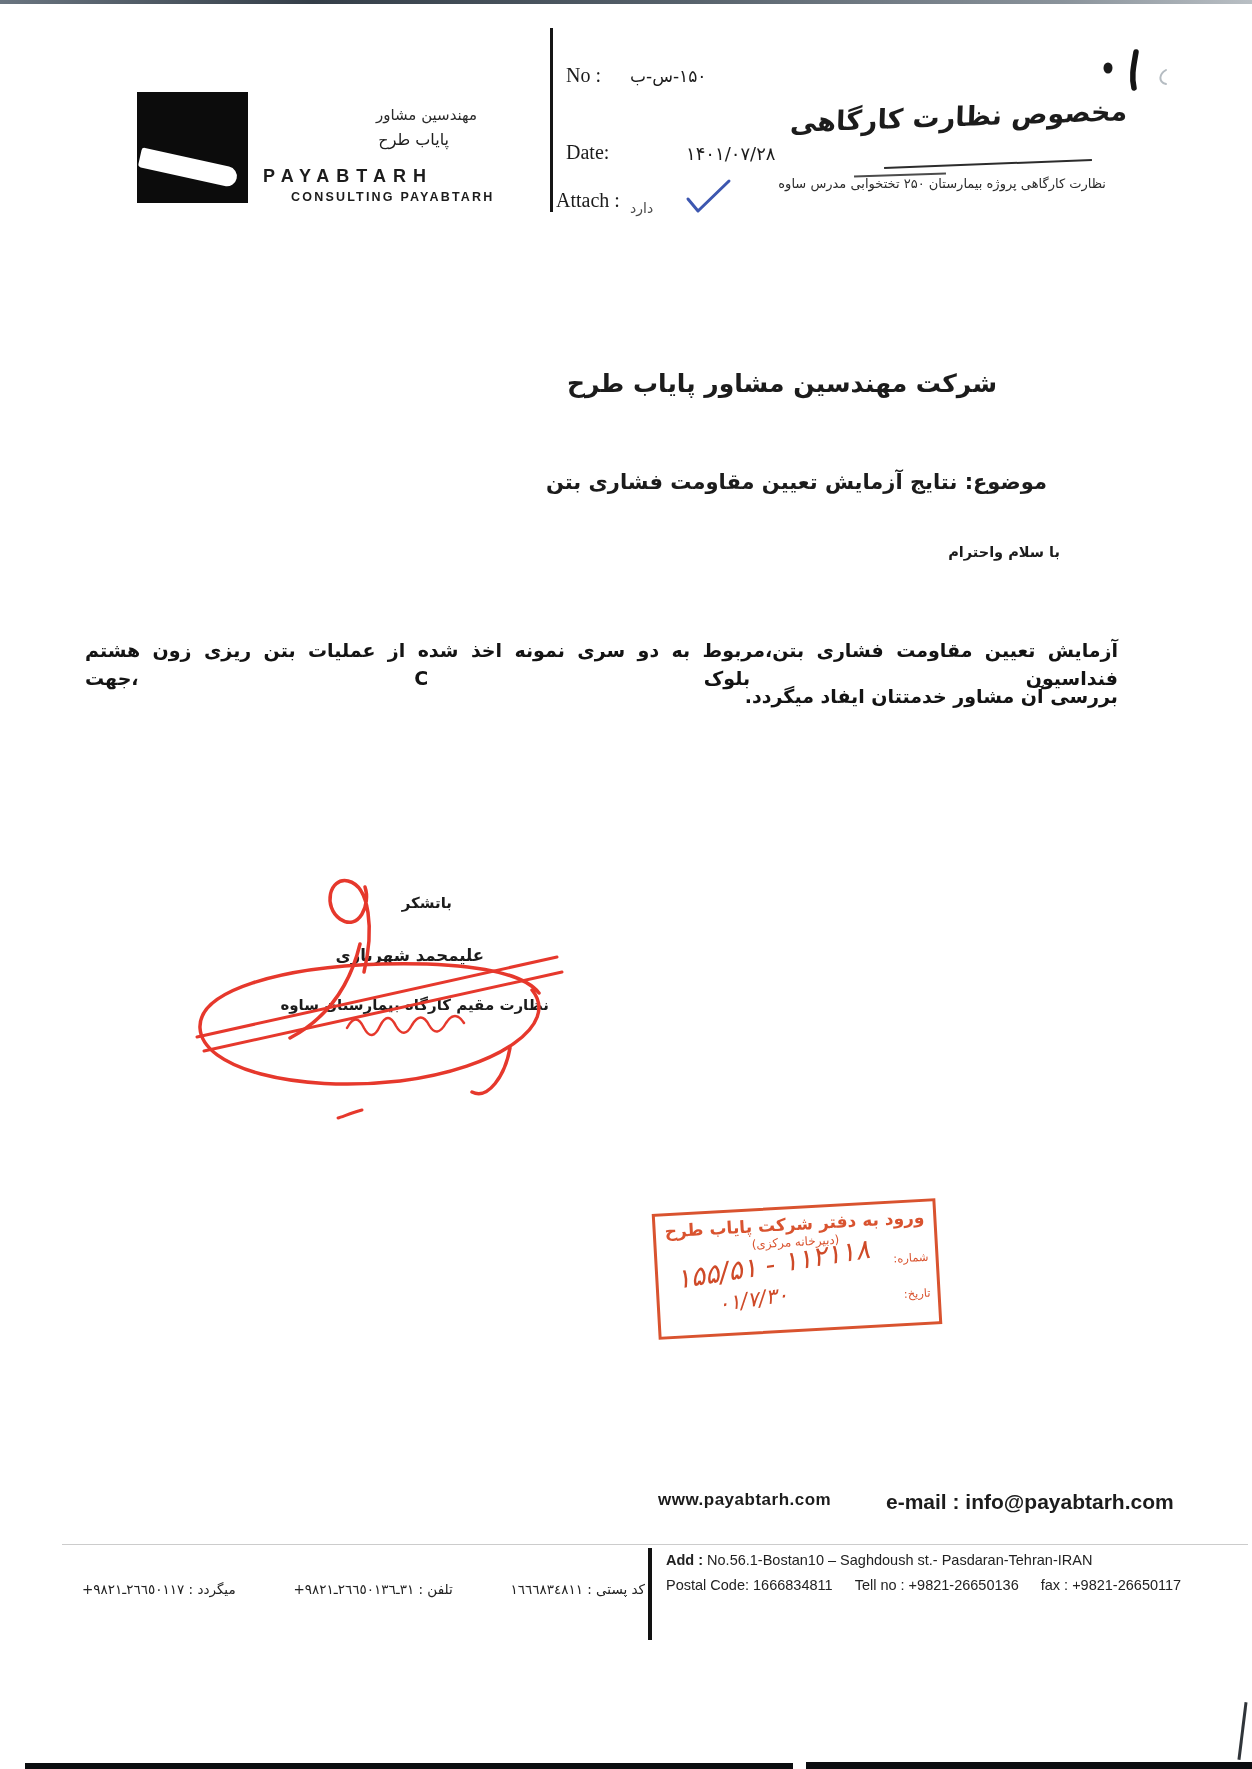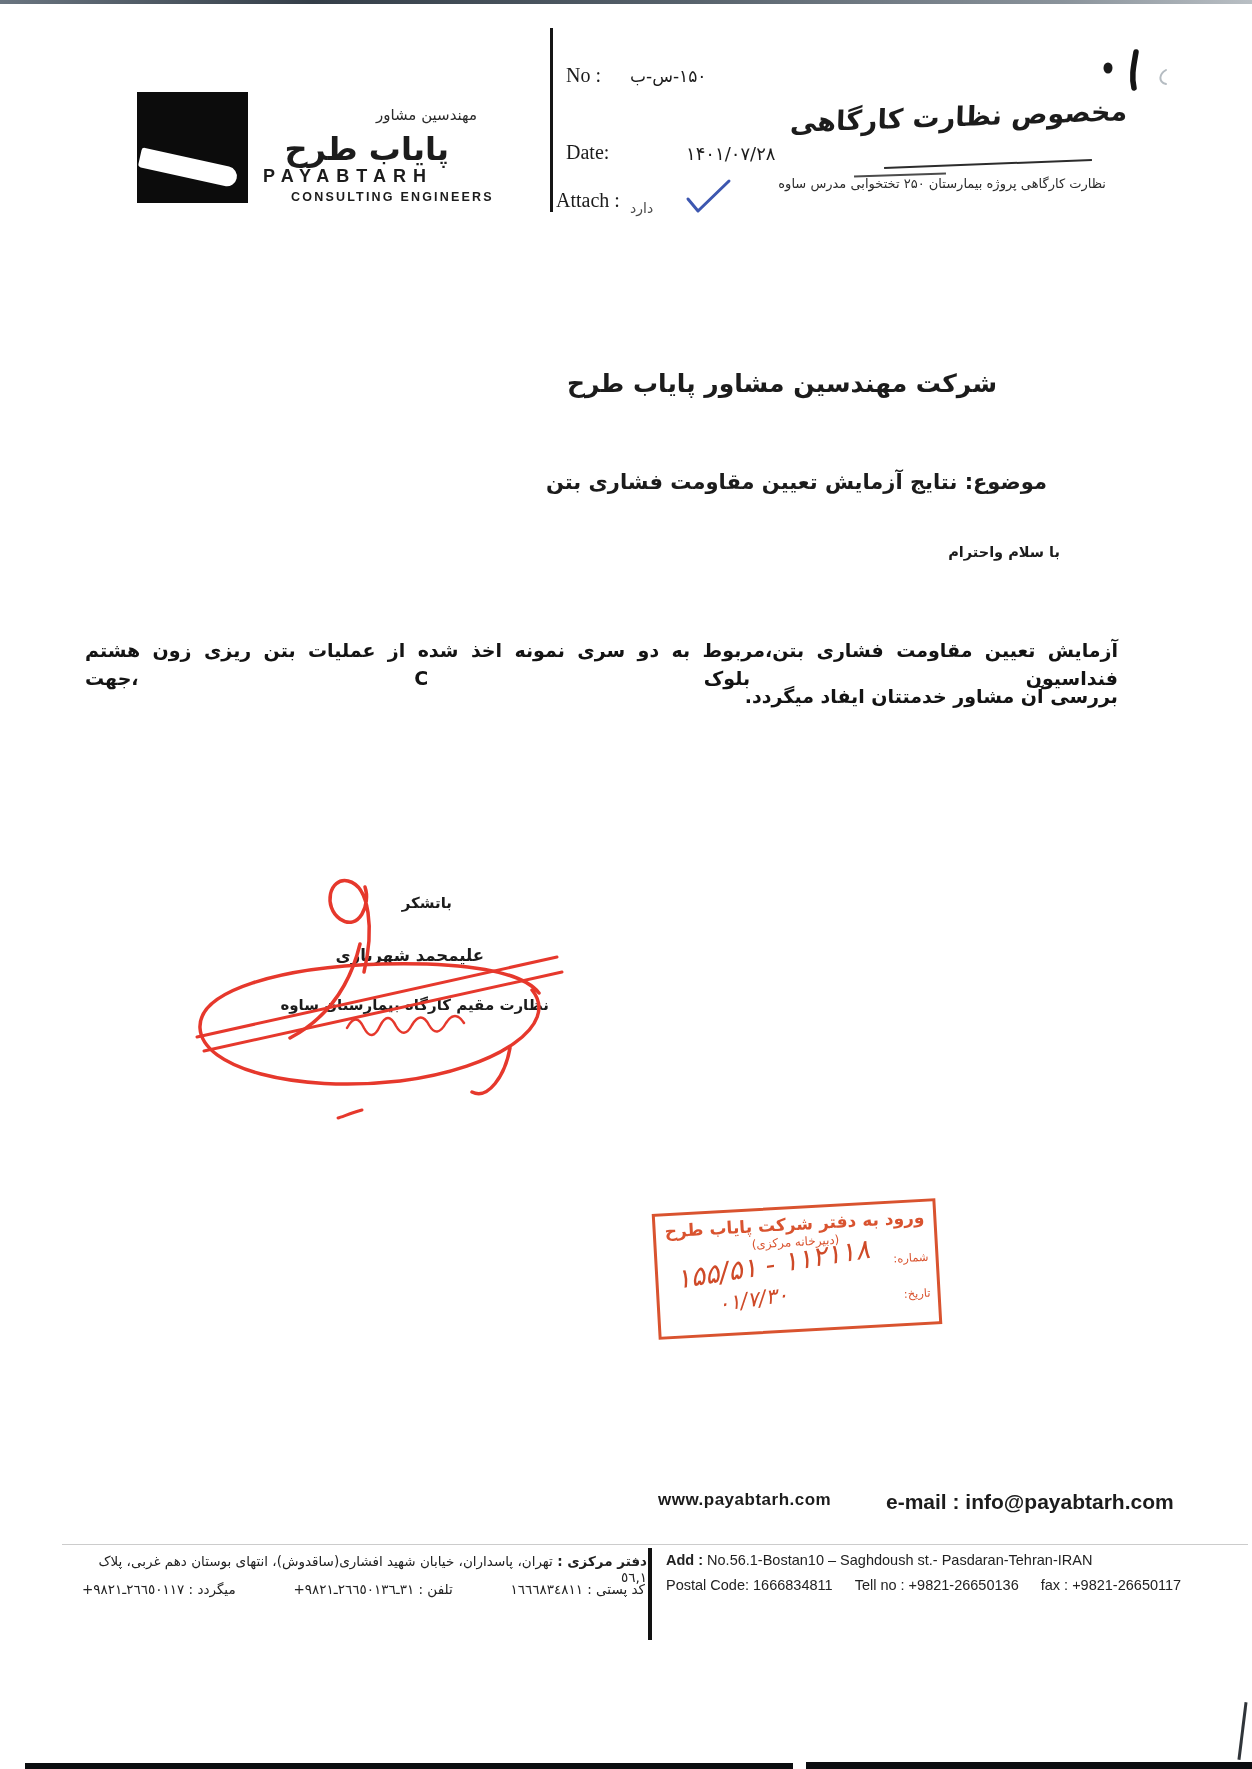--- a/index.html
+++ b/index.html
@@ -12,21 +12,21 @@
     background:linear-gradient(90deg,#6a7580,#343e48 25%,#57626c 55%,#8a939b 85%,#b9bfc4);}
   .bottom-bar-l{left:25px;top:1763px;width:768px;height:6px;background:#0b0d10;}
   .bottom-bar-r{left:806px;top:1762px;width:446px;height:7px;background:#0b0d10;}
   .edge-right{left:1241px;top:1702px;width:3px;height:58px;background:#30353a;transform:rotate(7deg);}
 
   
   .logo-box{left:137px;top:92px;width:111px;height:111px;background:#0c0c0c;}
   .logo-stripe{left:140px;top:147px;width:99px;height:20px;background:#ffffff;
     transform:rotate(12.5deg);transform-origin:left center;border-radius:3px 10px 10px 3px;}
   .brand-fa-small{right:775px;top:106px;font-size:15px;color:#2a2a2a;}
-  .brand-fa-large{right:803px;top:130px;font-size:32px;font-weight:bold;}
+  .brand-fa-large{right:803px;top:130px;font-size:16px;font-weight:normal;}
   .brand-en{left:263px;top:166px;font-size:18px;font-weight:800;letter-spacing:7px;
     font-family:"Liberation Sans",sans-serif;}
   .brand-en-sub{left:291px;top:190px;font-size:12.5px;font-weight:700;letter-spacing:2.2px;
     font-family:"Liberation Sans",sans-serif;}
 
   
   .meta-rule{left:550px;top:28px;width:3px;height:184px;background:#161616;}
   .serif{font-family:"Liberation Serif",serif;}
   .meta-no-label{left:566px;top:64px;font-size:20px;text-align:right;}
   .meta-no-value{left:630px;top:66px;font-size:17px;letter-spacing:1px;}
@@ -97,21 +97,21 @@
   <div class="abs top-edge"></div>
   <div class="abs bottom-bar-l"></div>
   <div class="abs bottom-bar-r"></div>
   <div class="abs edge-right"></div>
 
   <div class="abs logo-box"></div>
   <div class="abs logo-stripe"></div>
   <div class="abs brand-fa-small" dir="rtl">مهندسین مشاور</div>
   <div class="abs brand-fa-large" dir="rtl">پایاب طرح</div>
   <div class="abs brand-en">PAYABTARH</div>
-  <div class="abs brand-en-sub">CONSULTING ENGINEERS</div>
+  <div class="abs brand-en-sub">CONSULTING PAYABTARH</div>
 
   <div class="abs meta-rule"></div>
   <div class="abs serif meta-no-label">No :</div>
   <div class="abs meta-no-value" dir="rtl">۱۵۰-س-ب</div>
   <div class="abs serif meta-date-label">Date:</div>
   <div class="abs meta-date-value" dir="rtl">۱۴۰۱/۰۷/۲۸</div>
   <div class="abs serif meta-attach-label">Attach :</div>
   <div class="abs meta-attach-value" dir="rtl">دارد</div>
   <svg class="abs attach-check" width="52" height="42" viewBox="0 0 52 42">
     <path d="M5,23 L15,35 L46,5" fill="none" stroke="#3d57b0" stroke-width="3" stroke-linecap="round" stroke-linejoin="round"></path>
@@ -157,24 +157,20 @@
     <div class="stamp-num-hw" dir="ltr">۱۵۵/۵۱ - ۱۱۲۱۱۸</div>
     <div class="stamp-date-hw" dir="ltr">۰۱/۷/۳۰</div>
   </div>
 
   <div class="abs contact-website">www.payabtarh.com</div>
   <div class="abs contact-email">e-mail : info@payabtarh.com</div>
 
   <div class="abs footer-hairline"></div>
   <div class="abs footer-divider"></div>
 
-  <div class="abs footer-fa-1" dir="rtl">
-    <span class="blbl">دفتر مرکزی :</span>
-    <span>تهران، پاسداران، خیابان شهید افشاری(ساقدوش)، انتهای بوستان دهم غربی، پلاک ٥٦,١</span>
-  </div>
   <div class="abs footer-fa-2" dir="rtl">
     <span>کد پستی : ١٦٦٦٨٣٤٨١١</span>
     <span>تلفن : ٣١ـ٢٦٦٥٠١٣٦ـ٩٨٢١+</span>
     <span>میگردد : ٢٦٦٥٠١١٧ـ٩٨٢١+</span>
   </div>
 
   <div class="abs footer-en-1">
     <span class="blbl">Add :</span>
     <span>No.56.1-Bostan10 – Saghdoush st.- Pasdaran-Tehran-IRAN</span>
   </div>

